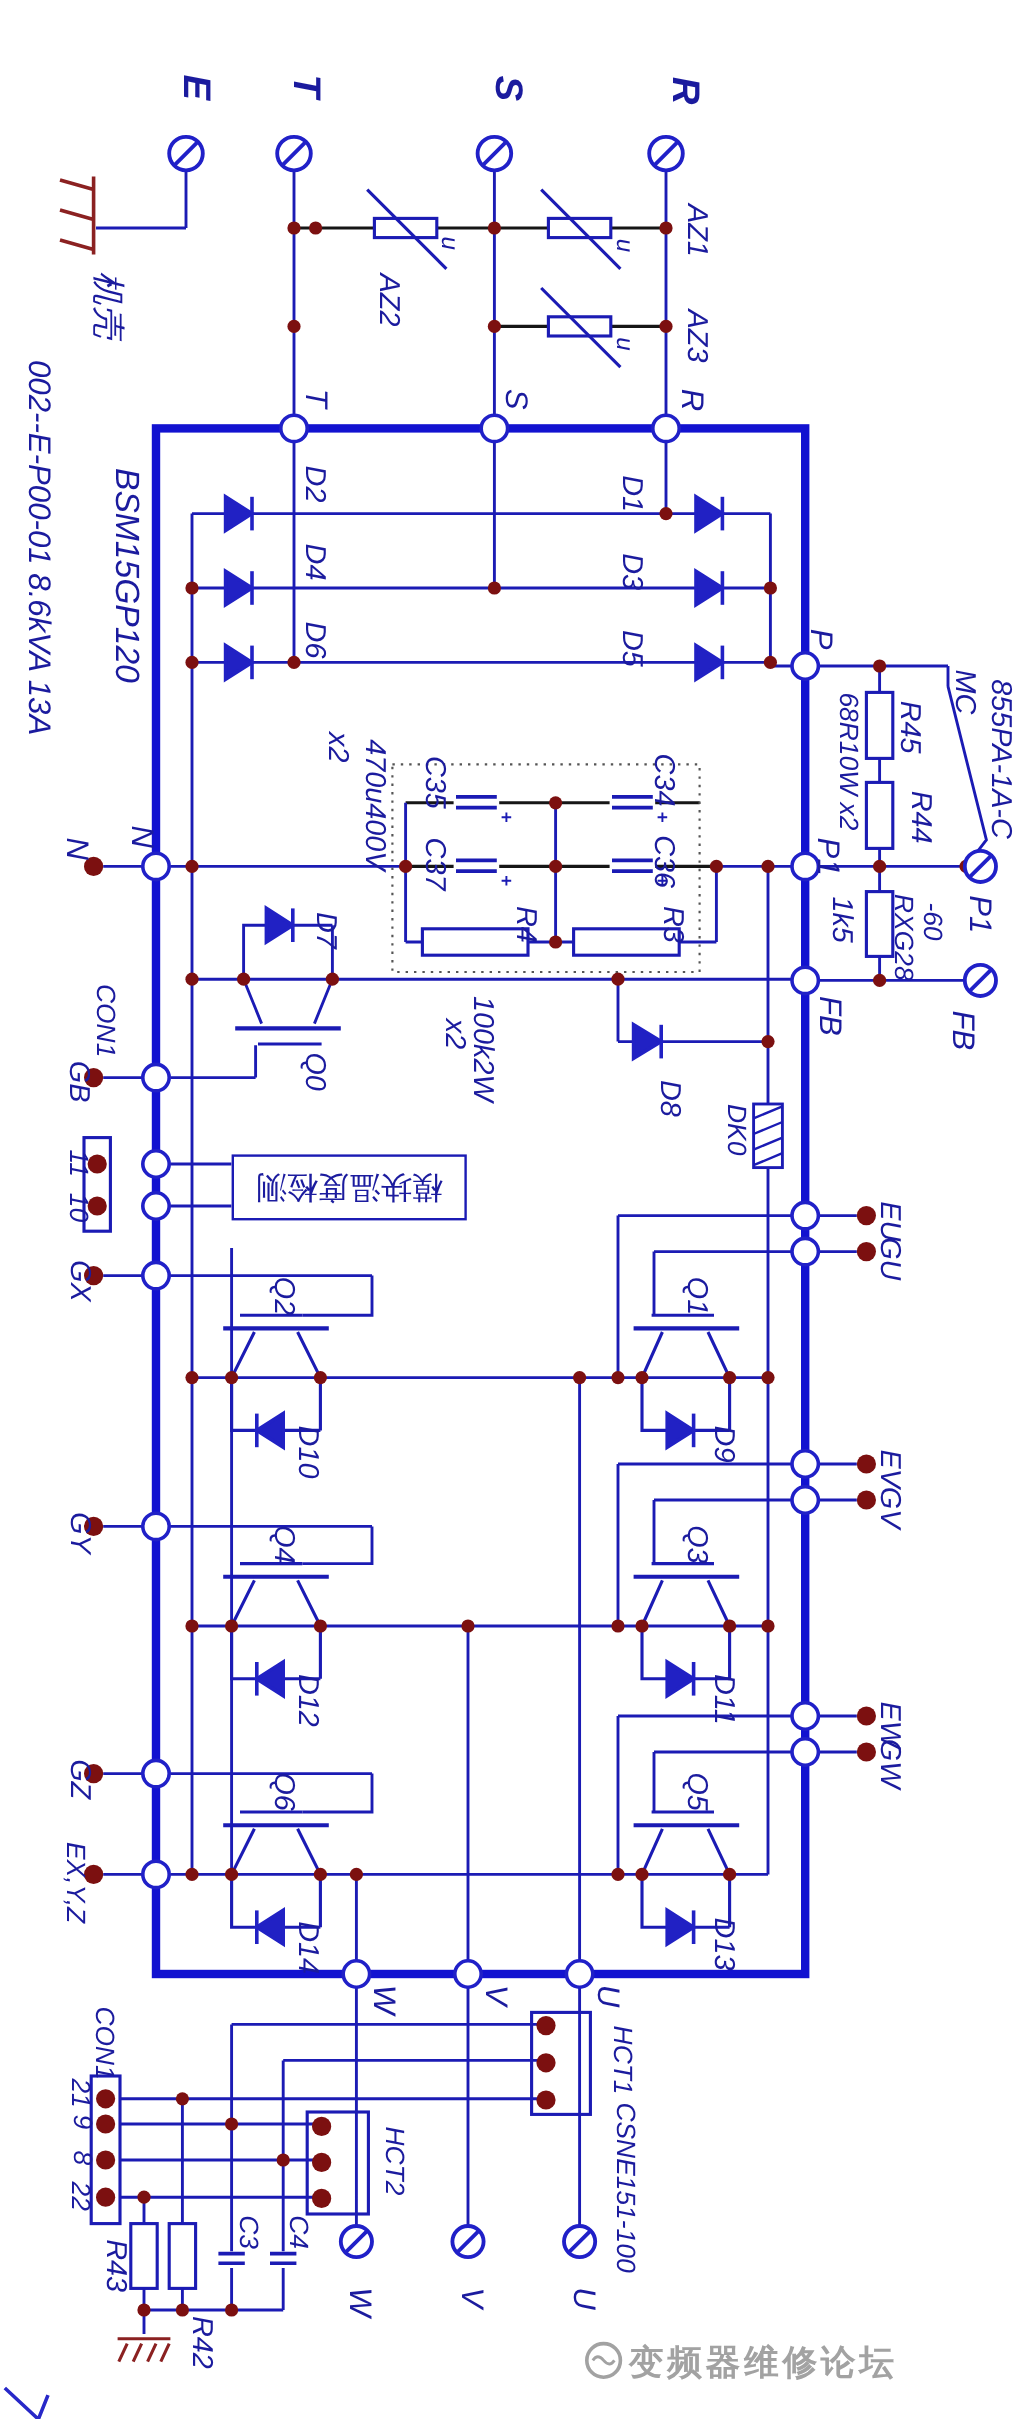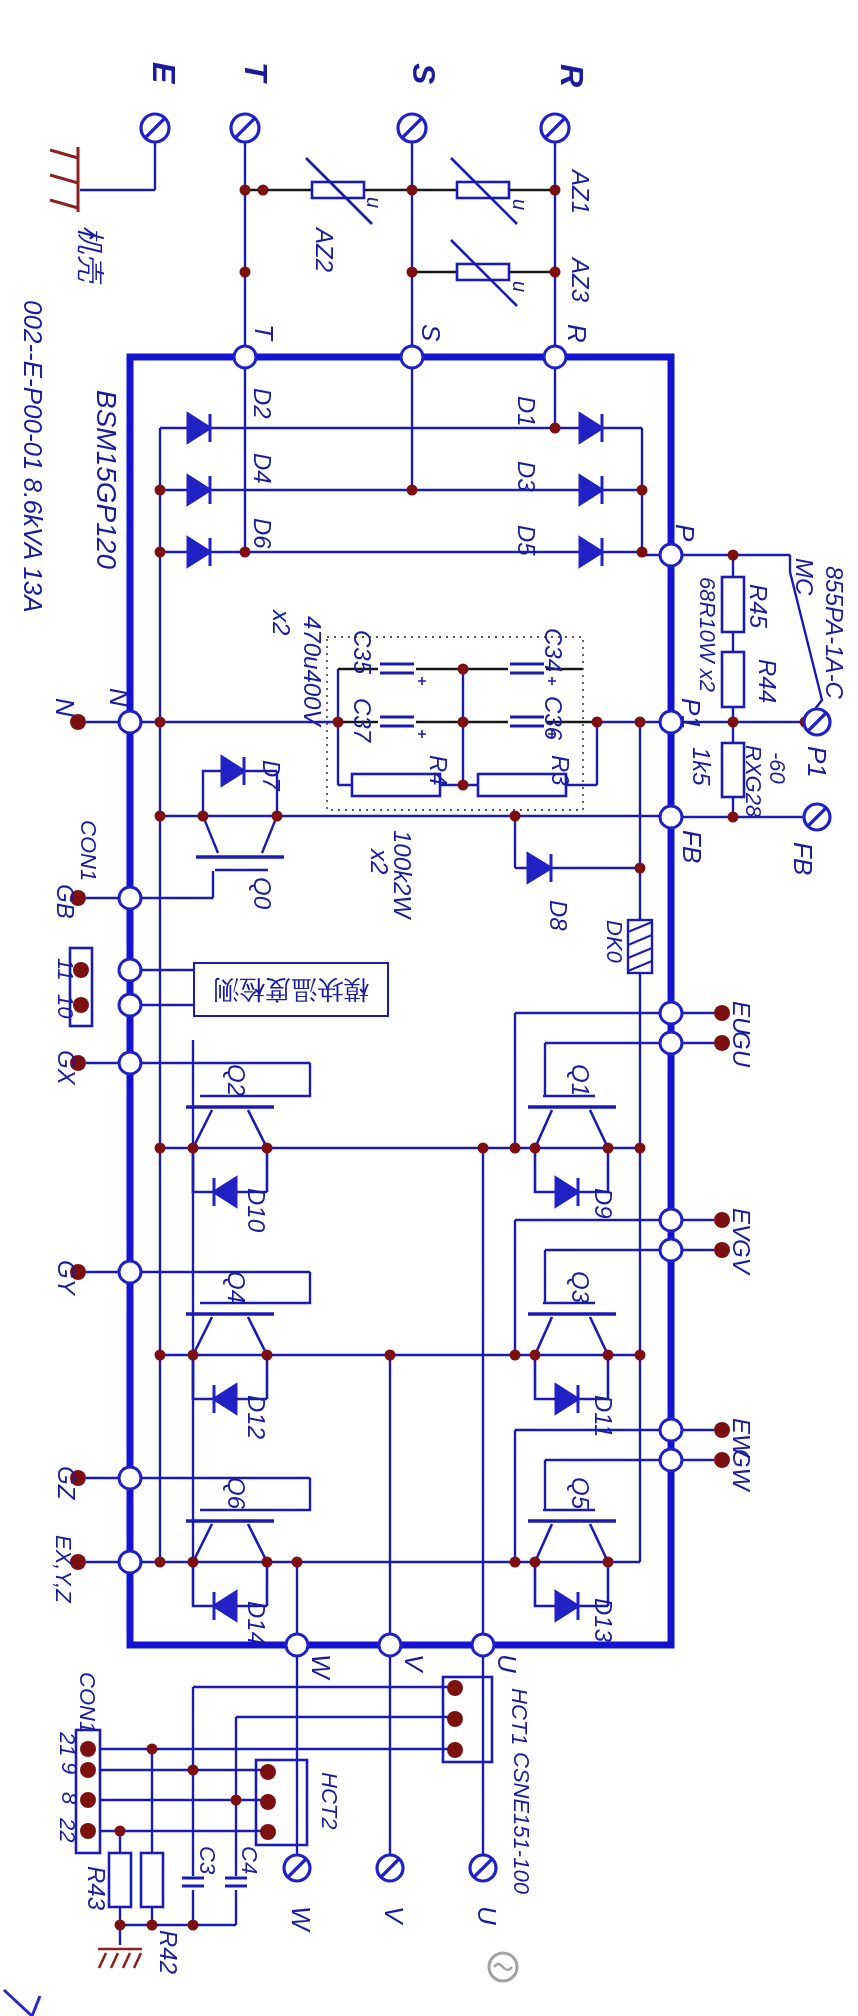--- a/index.html
+++ b/index.html
@@ -509,14 +509,15 @@
 <i class="lb r s22" style="left:78px;top:1818px">22</i>
 <i class="lb r" style="left:108px;top:1866px">R43</i>
 <i class="lb r" style="left:180px;top:1930px">R42</i>
 <i class="lb r s22" style="left:218px;top:1846px">C3</i>
 <i class="lb r s22" style="left:260px;top:1846px">C4</i>
 
 <i class="lb r s26" style="left:314px;top:1906px">W</i>
 <i class="lb r s26" style="left:407px;top:1906px">V</i>
 <i class="lb r s26" style="left:500px;top:1906px">U</i>
 
+<span class="wm">变频器维修论坛</span>
 
 </div>
 
 </body></html>

